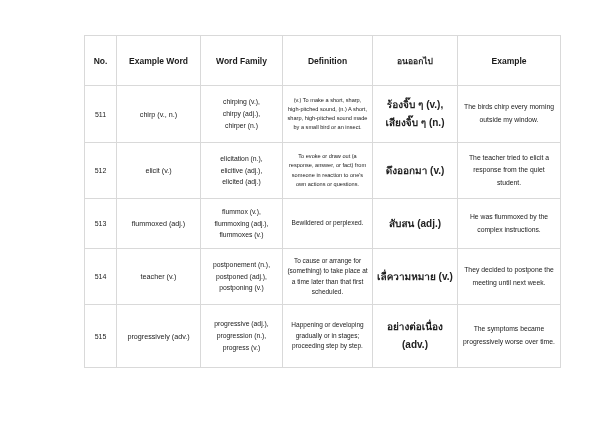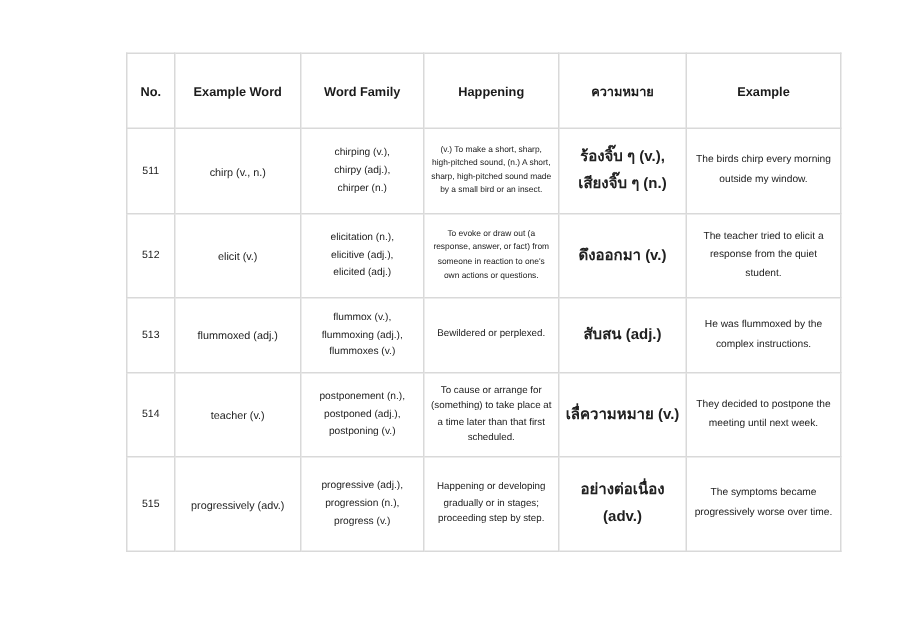--- a/index.html
+++ b/index.html
@@ -62,22 +62,22 @@
       <col style="width:82px">
       <col style="width:90px">
       <col style="width:85px">
       <col style="width:103px">
     </colgroup>
     <thead>
       <tr>
         <th>No.</th>
         <th>Example Word</th>
         <th>Word Family</th>
-        <th>Happening</th>
-        <th>ความหมาย</th>
+        <th>Definition</th>
+        <th>อนออกไป</th>
         <th>Example</th>
       </tr>
     </thead>
     <tbody>
       <tr>
         <td class="c-no">511</td>
         <td class="c-word">chirp (v., n.)</td>
         <td class="c-family">chirping (v.),
 chirpy (adj.),
 chirper (n.)</td>

